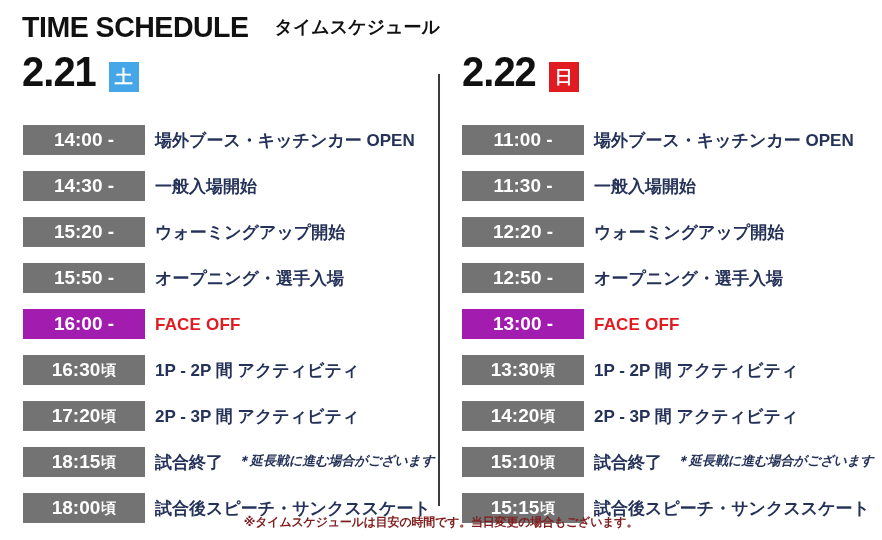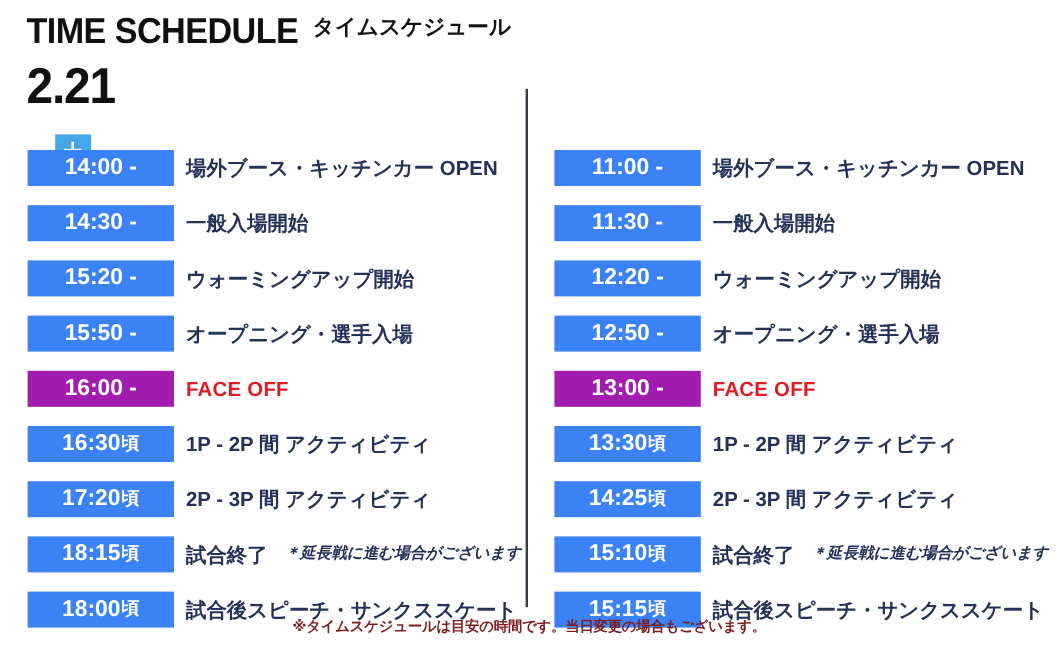--- a/index.html
+++ b/index.html
@@ -20,21 +20,22 @@
     width: 882px;
     height: 540px;
   }
 
   
   .header-row {
     position: absolute;
     left: 22px;
     top: 10px;
     display: flex;
-    align-items: flex-start;
+    align-items: center;
+    gap: 14px;
     white-space: nowrap;
   }
   .title-en {
     font-size: 30px;
     font-weight: bold;
     letter-spacing: -0.5px;
     color: #111111;
     font-family: "Liberation Sans", "DejaVu Sans", sans-serif;
     transform: scaleX(0.95);
     transform-origin: left bottom;
@@ -47,21 +48,21 @@
   }
 
   
   .date-block {
     position: absolute;
     display: flex;
     align-items: center;
     gap: 9px;
     white-space: nowrap;
   }
-  #date-left  { left: 22px;  top: 51px; flex-direction: column; }
+  #date-left  { left: 22px;  top: 51px; }
   #date-right { left: 462px; top: 51px; }
   .date-num {
     font-size: 42px;
     font-weight: bold;
     line-height: 1;
     color: #111111;
     letter-spacing: -1px;
     transform: scaleX(0.95);
     transform-origin: left center;
   }
@@ -110,21 +111,21 @@
     height: 30px;
     flex: 0 0 122px;
     display: flex;
     align-items: center;
     justify-content: center;
     color: #ffffff;
     font-size: 19px;
     font-weight: bold;
     line-height: 1;
     letter-spacing: 0px;
-    background: #3b82f6;
+    background: #737373;
     box-sizing: border-box;
     padding-bottom: 1px;
   }
   .time-badge.highlight { background: #a21caf; }
   .time-badge .approx {
     font-size: 15px;
     margin-left: 1px;
   }
 
   .row-label {
@@ -171,20 +172,24 @@
   <div class="header-row">
     <span class="title-en">TIME SCHEDULE</span>
     <span class="title-ja">タイムスケジュール</span>
   </div>
 
   <div class="date-block" id="date-left">
     <span class="date-num">2.21</span>
     <span class="day-badge day-sat">土</span>
   </div>
 
+  <div class="date-block" id="date-right">
+    <span class="date-num">2.22</span>
+    <span class="day-badge day-sun">日</span>
+  </div>
 
   <div class="divider"></div>
 
   <div class="col" id="col-left">
       <div class="row">
         <div class="time-badge">
           <span>14:00</span>
           <span>&nbsp;-</span>
         </div>
         <div class="row-label">
@@ -315,21 +320,21 @@
         <div class="time-badge">
           <span>13:30</span>
           <span class="approx">頃</span>
         </div>
         <div class="row-label">
           <span>1P - 2P 間 アクティビティ</span>
         </div>
       </div>
       <div class="row">
         <div class="time-badge">
-          <span>14:25</span>
+          <span>14:20</span>
           <span class="approx">頃</span>
         </div>
         <div class="row-label">
           <span>2P - 3P 間 アクティビティ</span>
         </div>
       </div>
       <div class="row">
         <div class="time-badge">
           <span>15:10</span>
           <span class="approx">頃</span>

